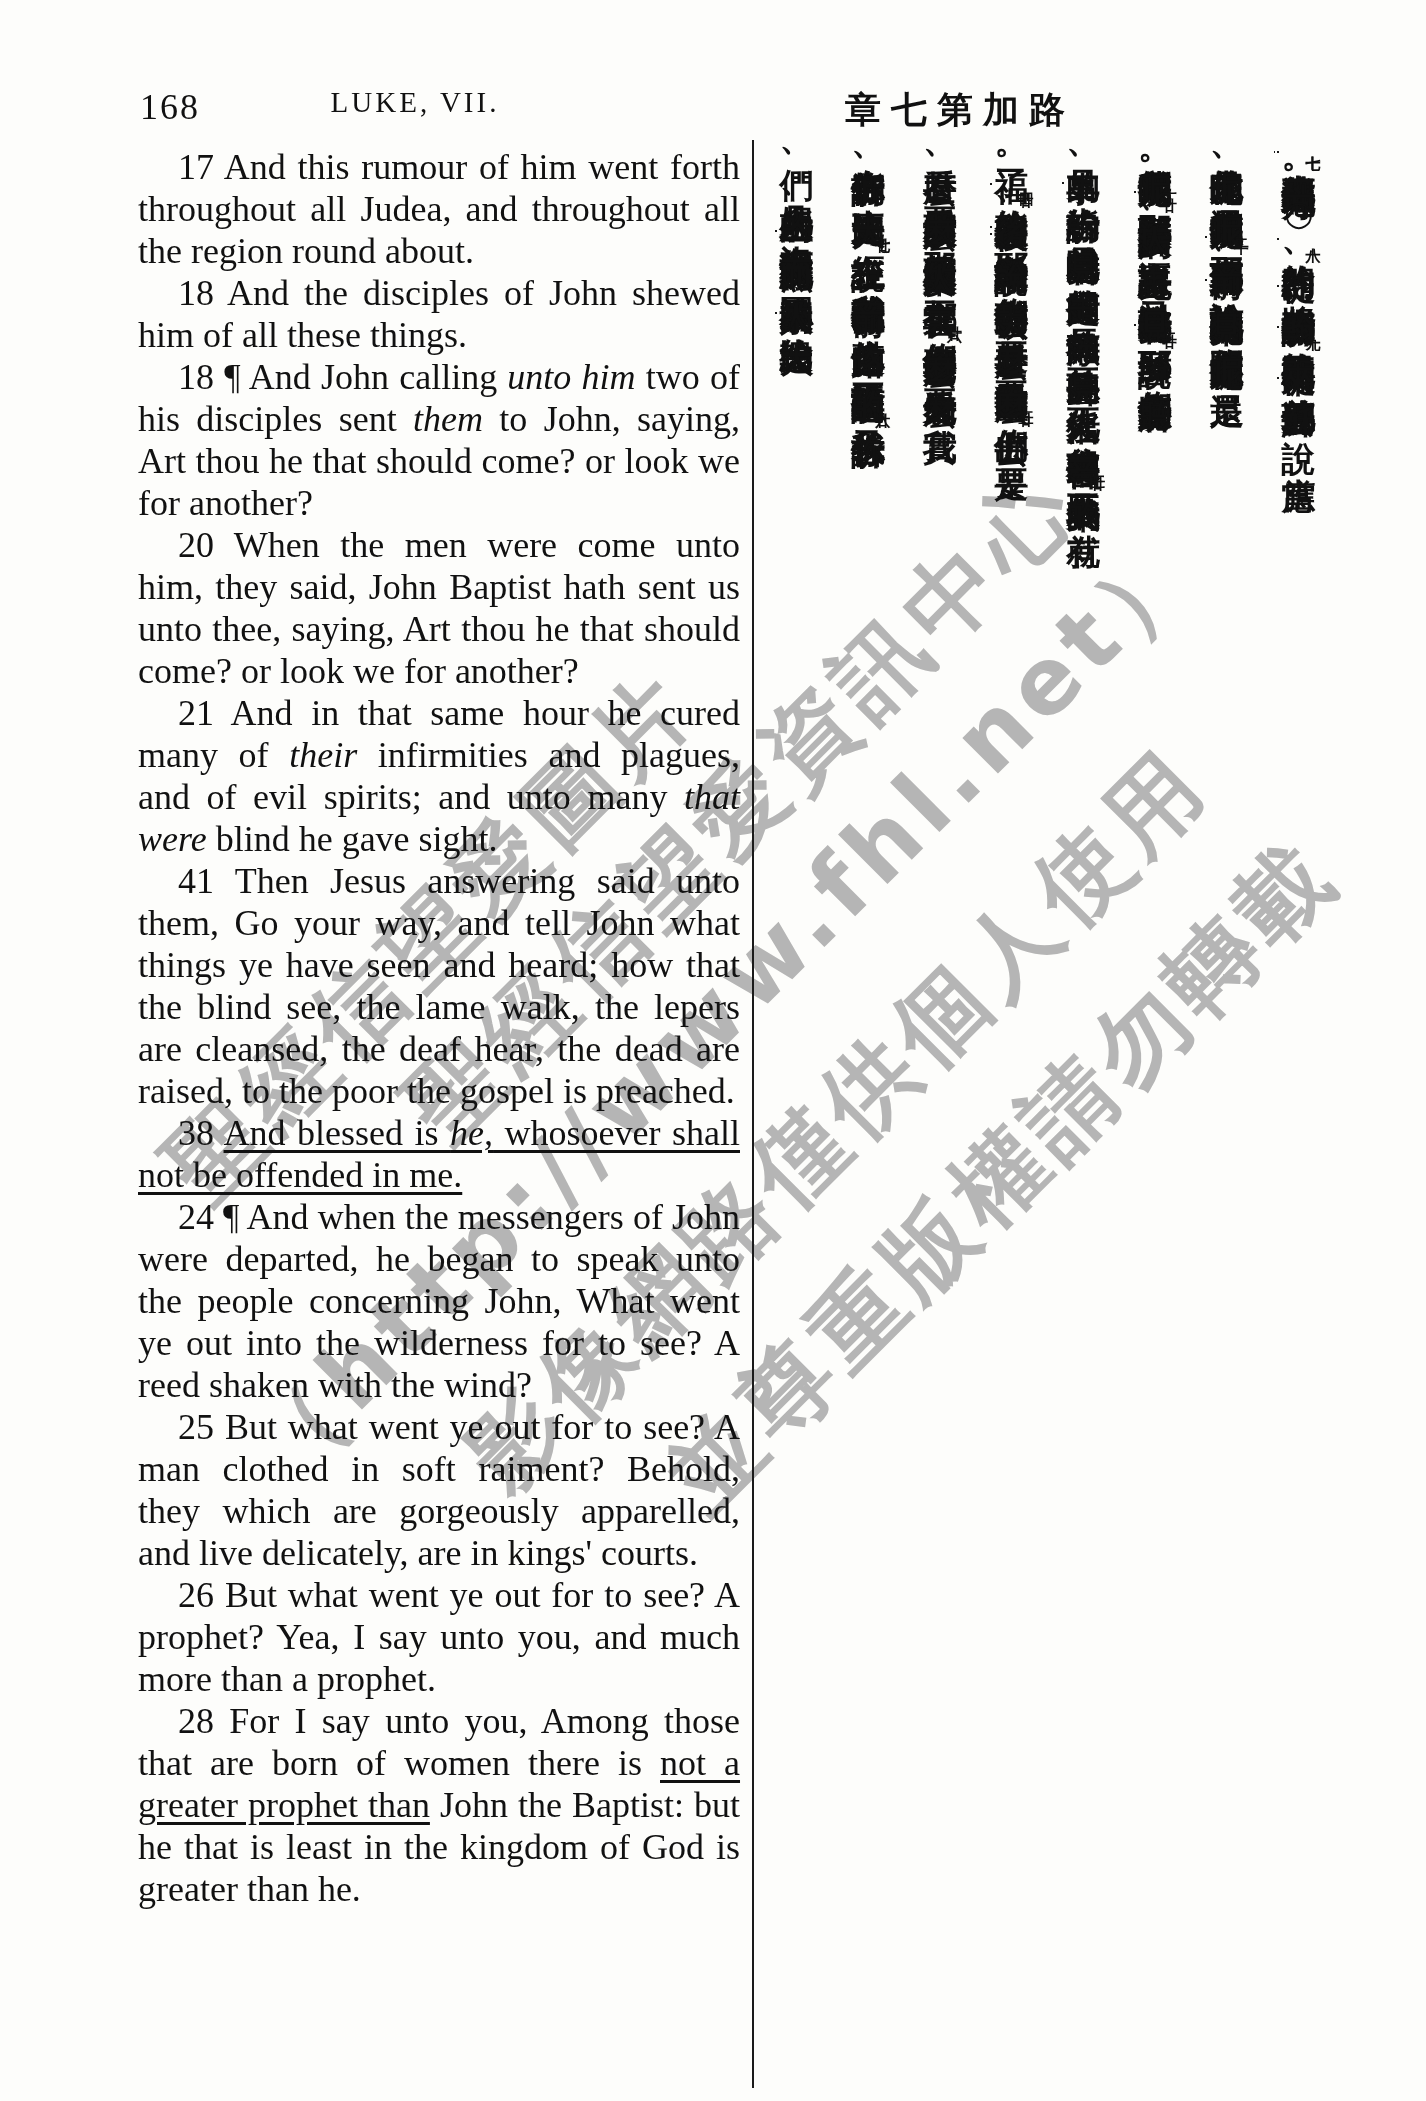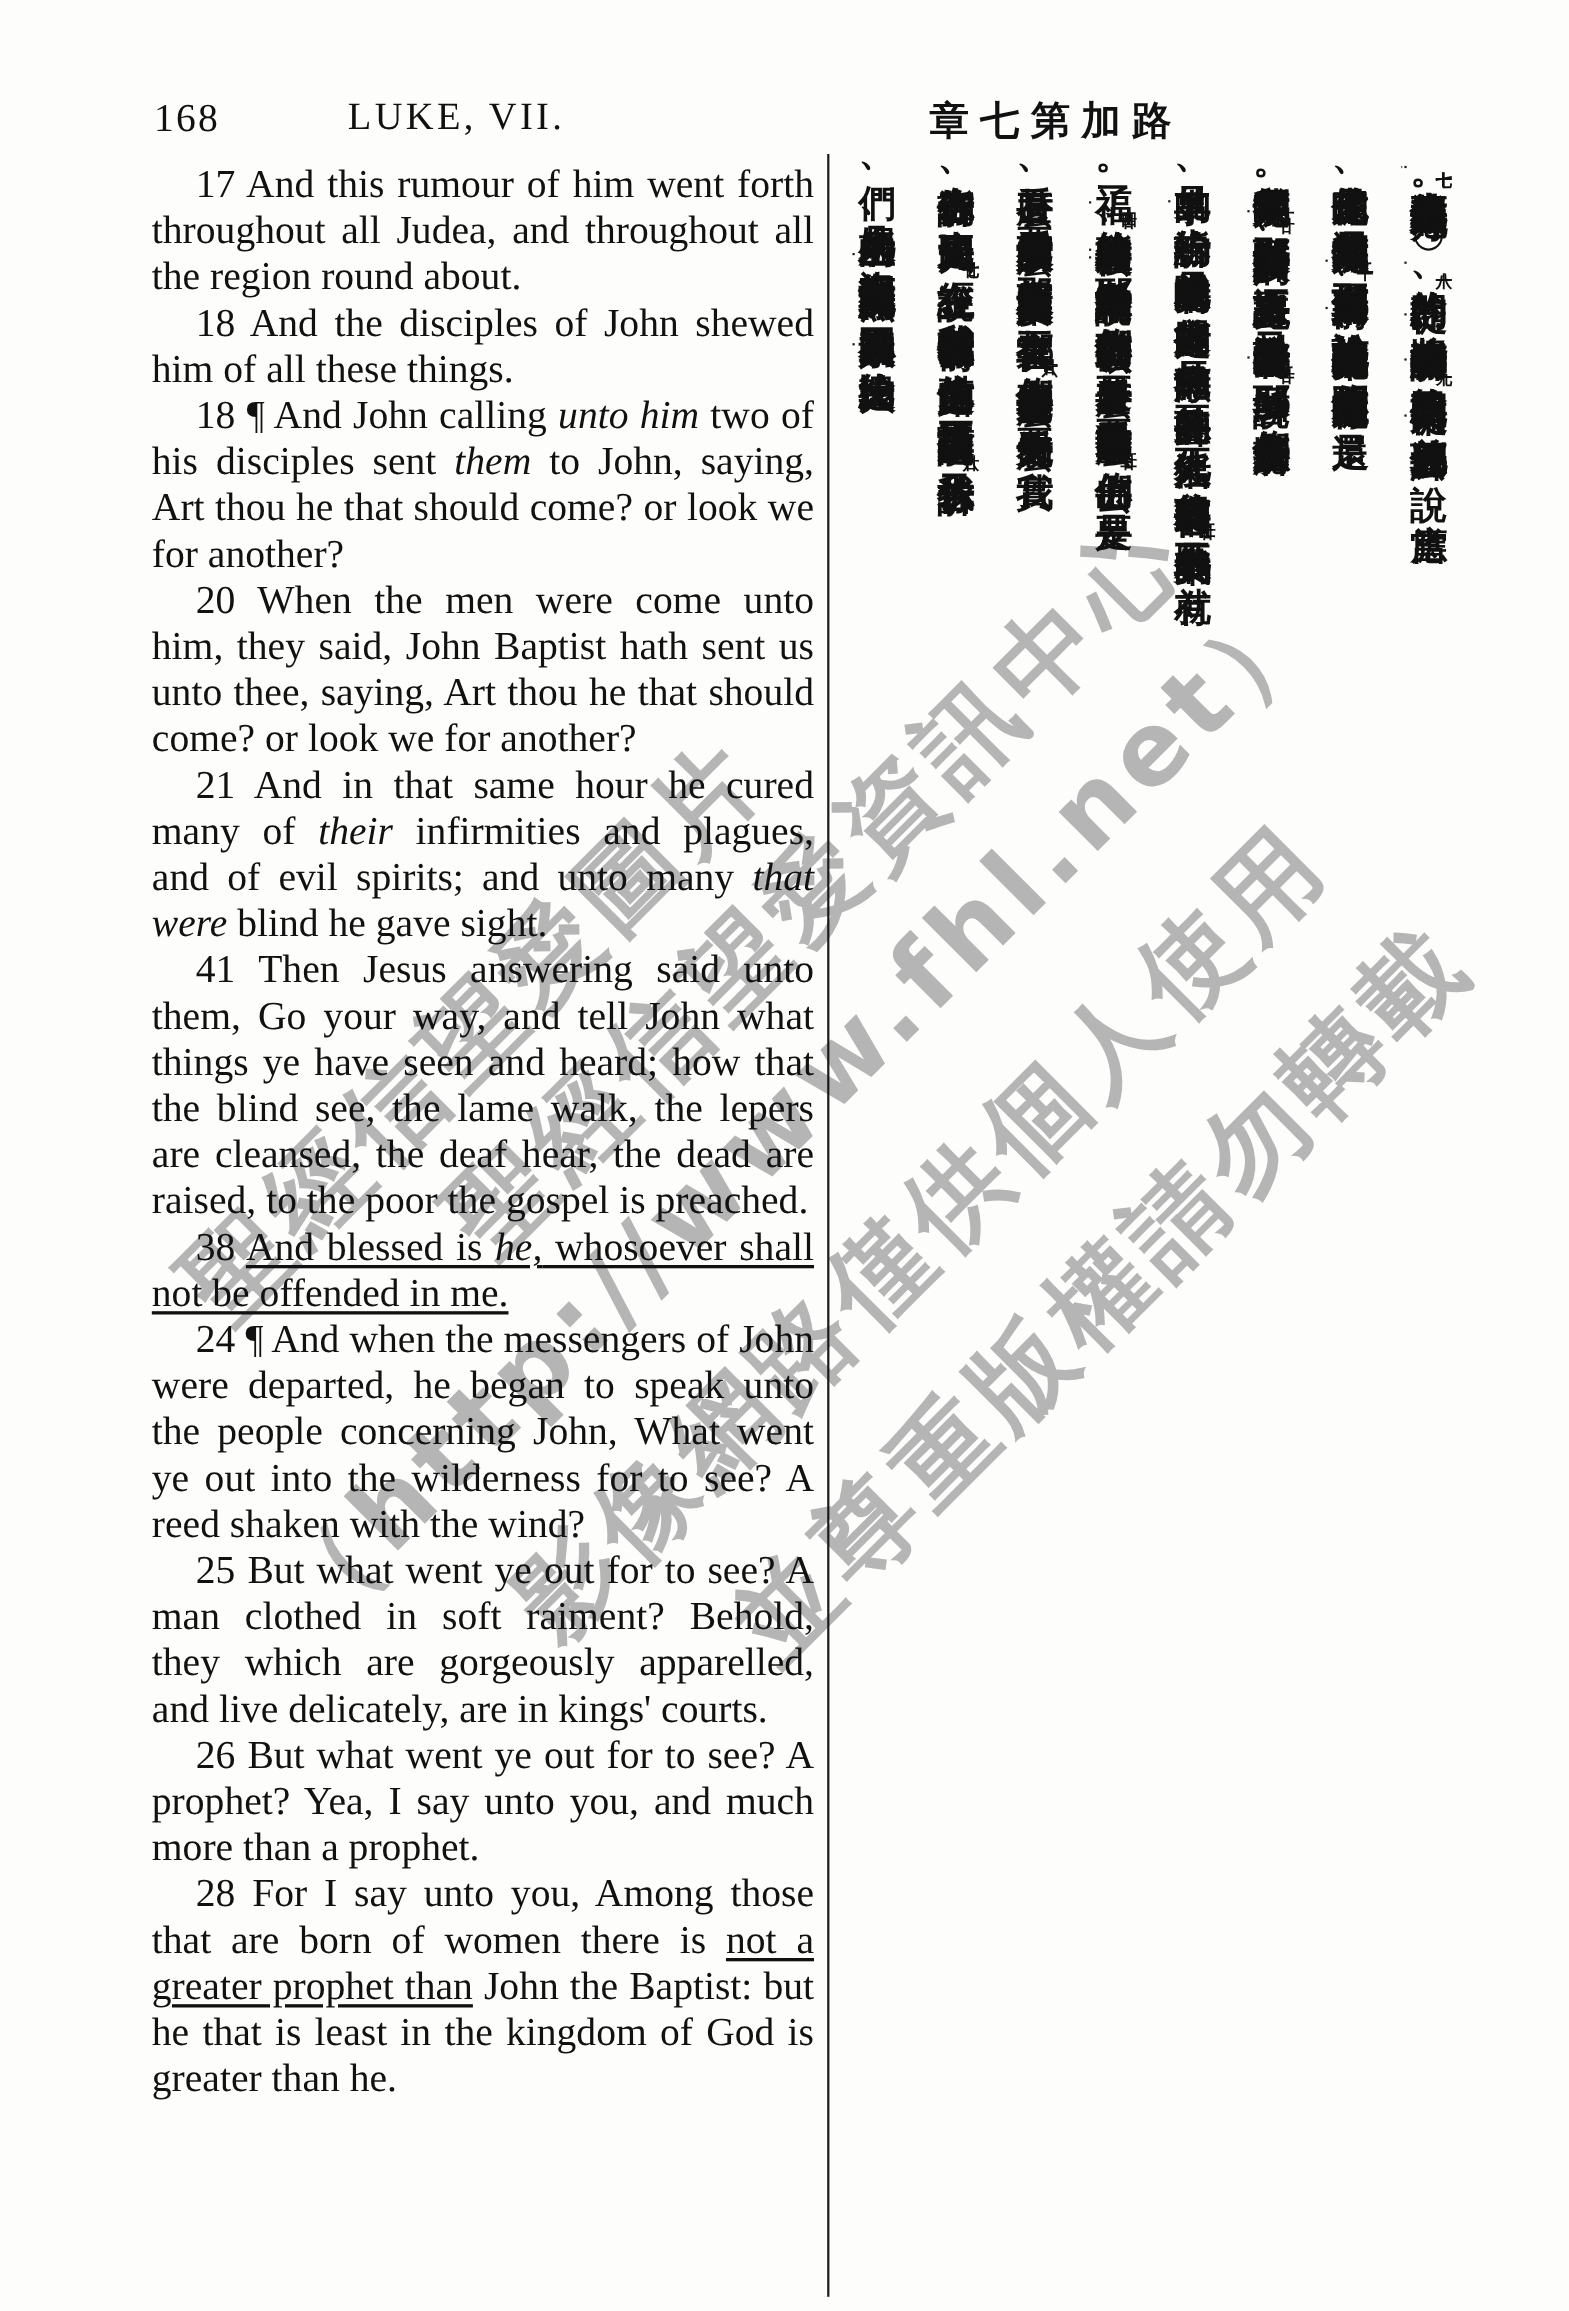--- a/index.html
+++ b/index.html
@@ -12,21 +12,21 @@
       color:#a9a9a9;font-size:92px;letter-spacing:8px;opacity:.85;}
   .wm1{left:140px;top:1140px;}
   .wm2{left:380px;top:1080px;}
   .wm3{left:220px;top:1420px;}
   .wm4{left:440px;top:1430px;}
   .wm5{left:640px;top:1450px;}
   
   .header{position:absolute;top:86px;left:0;width:100%;height:50px;z-index:2;}
   .pagenum{position:absolute;left:140px;top:0;font-size:36px;letter-spacing:2px;}
   .title-en{position:absolute;left:265px;top:0;width:300px;text-align:center;
-            font-size:35px;letter-spacing:3px;}
+            font-size:29px;letter-spacing:3px;}
   .title-zh{position:absolute;left:820px;top:0;width:280px;text-align:center;
             font-size:36px;letter-spacing:10px;font-family:"DejaVu Serif", serif;font-weight:bold;}
   
   .english{position:absolute;left:138px;top:146px;width:602px;z-index:2;
            font-size:36px;line-height:42px;text-align:justify;}
   .verse{margin:0;text-indent:40px;}
   .it{font-style:italic;}
   .ul{text-decoration:underline;text-decoration-thickness:2.5px;text-underline-offset:5px;}
   
   .divider{position:absolute;left:752px;top:140px;width:2px;height:1948px;background:#1a1a1a;z-index:2;}

